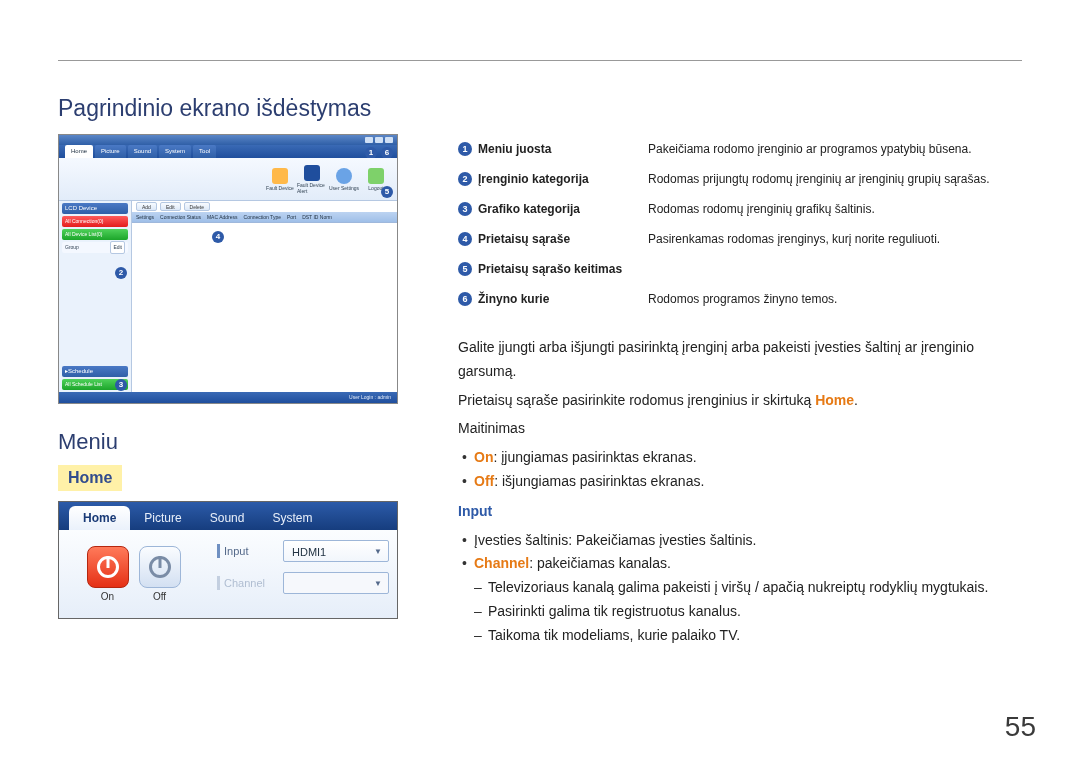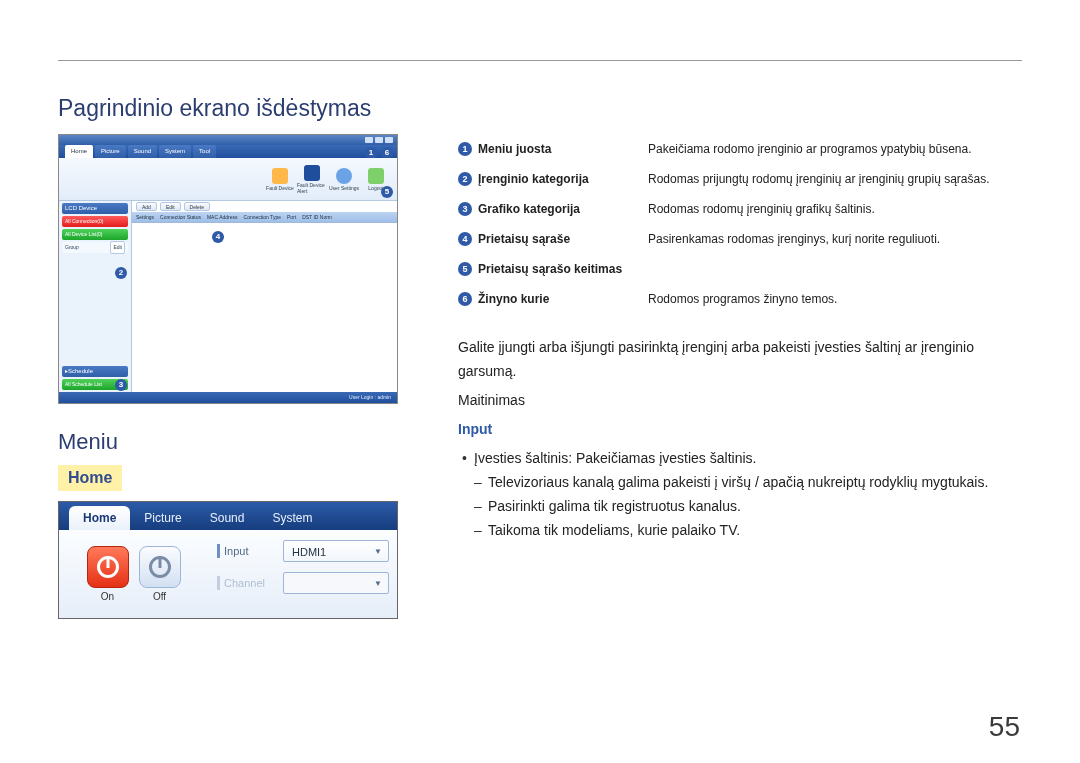--- a/index.html
+++ b/index.html
@@ -99,21 +99,21 @@
   
   .body-txt { font-size:14px; line-height:1.7; color:#222; }
   .body-txt p { margin-bottom: 5px; }
   .hl-orange { color:#e67a15; font-weight:600;}
   .hl-blue { color:#2e5aa8; font-weight:600;}
   ul.b { list-style:none; padding-left:16px; }
   ul.b > li::before { content:"•"; color:#333; display:inline-block; width:12px; margin-left:-12px;}
   ul.d { list-style:none; padding-left:30px; }
   ul.d > li::before { content:"‒"; display:inline-block; width:14px; margin-left:-14px; color:#333;}
 
-  .page-num { position:absolute; right:60px; bottom:20px; font-size:28px; color:#3a3a3a; }
+  .page-num { position:absolute; right:44px; bottom:20px; font-size:28px; color:#3a3a3a; }
 </style>
 </head>
 <body>
 
 <div class="top-rule"></div>
 
 <div class="content">
   <div class="page-title">Pagrindinio ekrano išdėstymas</div>
 
   <div class="two-col">
@@ -284,24 +284,32 @@
             <div class="legend-key">
               <span class="circ">6</span>
               <span>Žinyno kurie</span>
             </div>
             <div class="legend-val">Rodomos programos žinyno temos.</div>
           </div>
       </div>
 
       <div class="body-txt" style="margin-top:22px;">
         <p>Galite įjungti arba išjungti pasirinktą įrenginį arba pakeisti įvesties šaltinį ar įrenginio garsumą.</p>
+        <p><span>Prietaisų sąraše pasirinkite rodomus įrenginius ir skirtuką </span><span class="hl-orange">Home</span><span>.</span></p>
         <p>Maitinimas</p>
+        <ul class="b">
+          <li><span class="hl-orange">On</span><span>: įjungiamas pasirinktas ekranas.</span></li>
+          <li><span class="hl-orange">Off</span><span>: išjungiamas pasirinktas ekranas.</span></li>
+        </ul>
         <p class="hl-blue" style="margin-top:6px;">Input</p>
         <ul class="b">
           <li>Įvesties šaltinis: Pakeičiamas įvesties šaltinis.</li>
+        </ul>
+        <ul class="b">
+          <li><span class="hl-orange">Channel</span><span>: pakeičiamas kanalas.</span></li>
         </ul>
         <ul class="d">
           <li>Televizoriaus kanalą galima pakeisti į viršų / apačią nukreiptų rodyklių mygtukais.</li>
           <li>Pasirinkti galima tik registruotus kanalus.</li>
           <li>Taikoma tik modeliams, kurie palaiko TV.</li>
         </ul>
       </div>
     </div>
   </div>
 </div>

